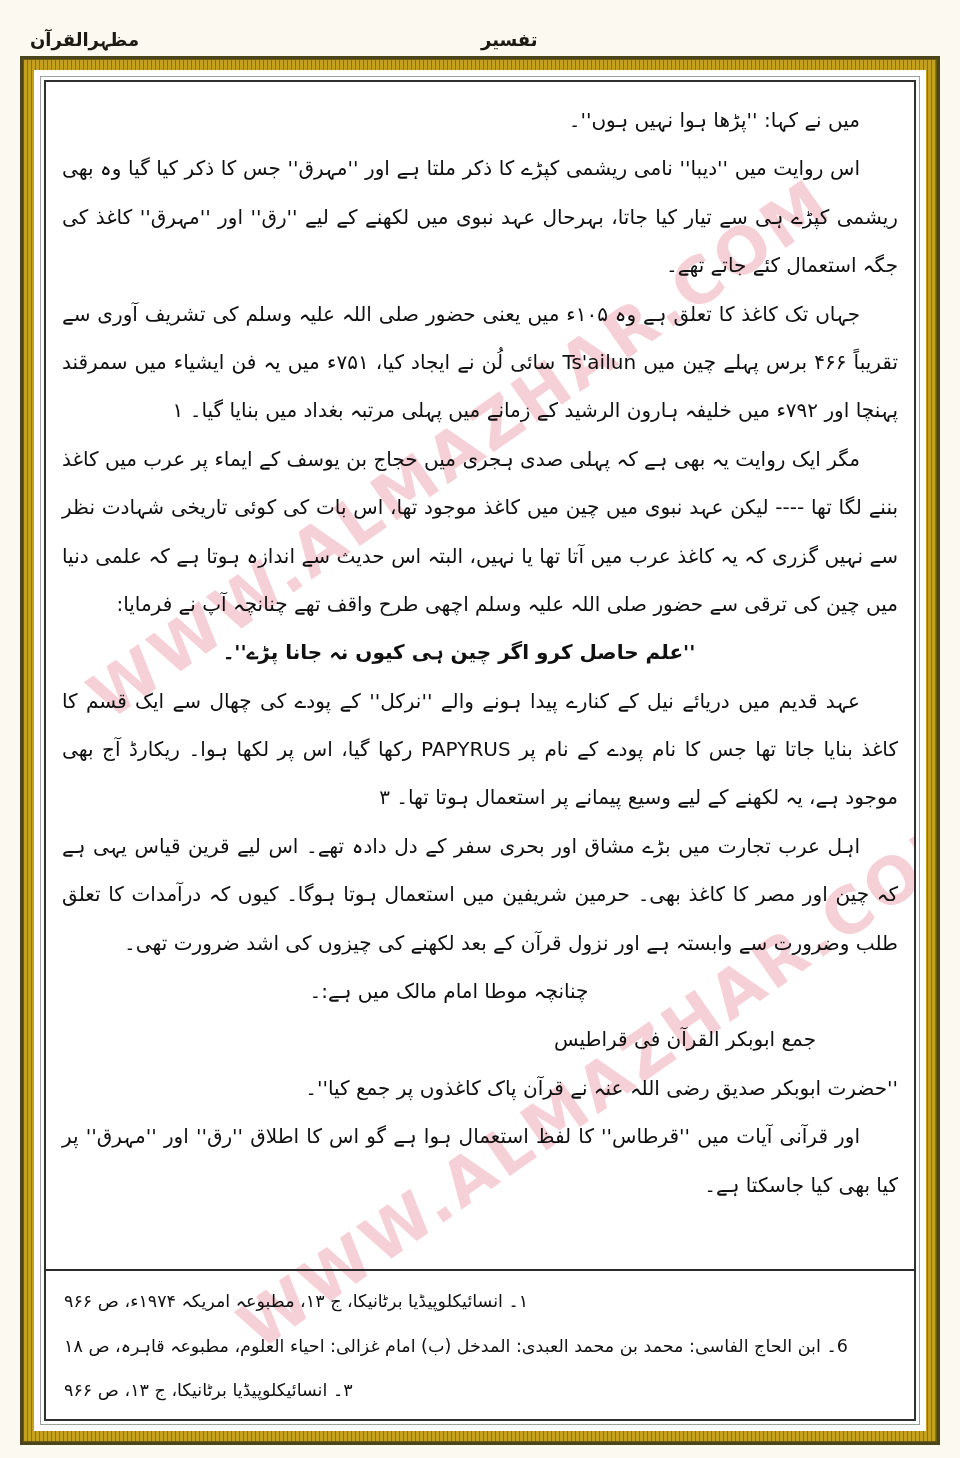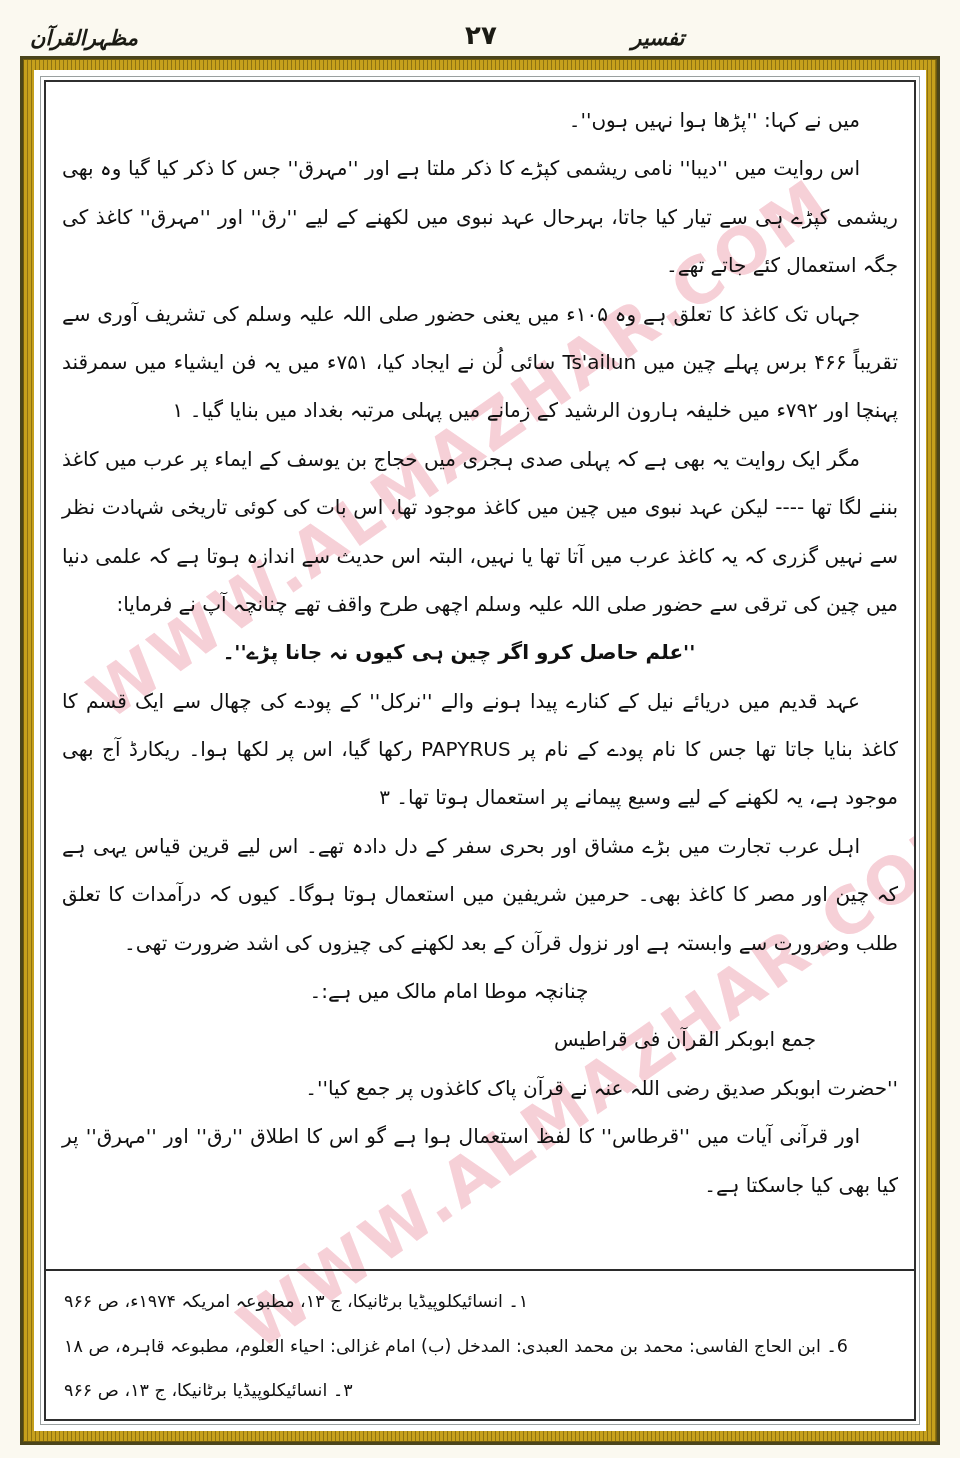--- a/index.html
+++ b/index.html
@@ -19,21 +19,21 @@
   .header {
     position: absolute;
     top: 0; left: 0; right: 0;
     height: 56px;
     display: flex;
     align-items: flex-end;
     padding: 4px 28px 6px 30px;
     box-sizing: border-box;
     color: #1b1b14;
   }
-  .h-side  { flex: 1; font-weight: bold; font-size: 21px; font-style: italic; }
+  .h-side  { flex: 1; font-weight: bold; font-size: 18px; }
   .h-right { text-align: left; }
   .h-left  { text-align: left; }
   .h-center{ flex: 1; text-align: center; font-weight: bold; font-size: 26px; font-style: normal; }
 
   
   .frame-outer {
     position: absolute;
     top: 56px; left: 20px; right: 20px; bottom: 13px;
     background: #4b451b;
     padding: 3px;
@@ -124,21 +124,20 @@
   }
   .footnotes p { margin: 0; }
 </style>
 </head>
 <body>
 
 <div class="page">
 
   <div class="header">
     <span class="h-side h-right">تفسیر</span>
-    <span class="h-center">۲۷</span>
     <span class="h-side h-left">مظہرالقرآن</span>
   </div>
 
   <div class="frame-outer">
     <div class="frame-gold">
       <div class="frame-white">
         <div class="frame-mid">
           <div class="frame-content">
 
             <div class="wm wm1">WWW.ALMAZHAR.COM</div>

